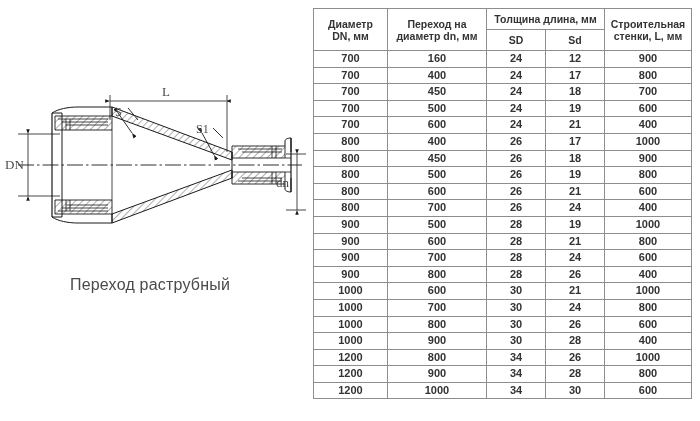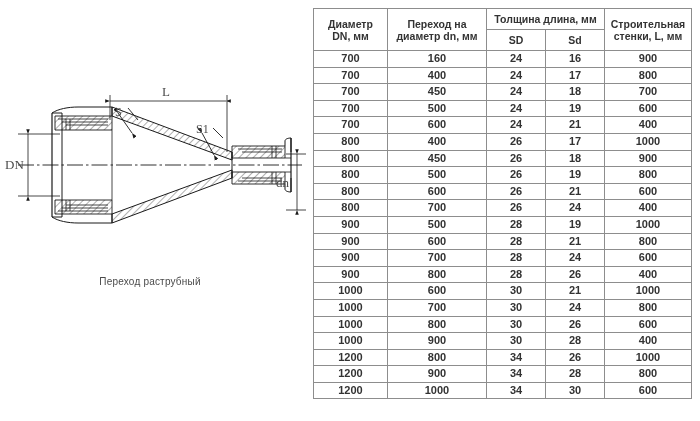--- a/index.html
+++ b/index.html
@@ -27,21 +27,21 @@
     position: absolute;
     left: 0;
     top: 0;
   }
   #drawing-caption {
     position: absolute;
     left: 0;
     top: 276px;
     width: 300px;
     text-align: center;
-    font-size: 10px;
+    font-size: 16px;
     color: #4a4a4a;
     font-family: "Liberation Sans", sans-serif;
     letter-spacing: 0.2px;
   }
 
   
   #spec-table-wrap {
     position: absolute;
     left: 313px;
     top: 8px;
@@ -224,21 +224,21 @@
       <tr>
         <th>SD</th>
         <th>Sd</th>
       </tr>
     </thead>
     <tbody id="table-body">
         <tr>
           <td>700</td>
           <td>160</td>
           <td>24</td>
-          <td>16</td>
+          <td>12</td>
           <td>900</td>
         </tr>
         <tr>
           <td>700</td>
           <td>400</td>
           <td>24</td>
           <td>17</td>
           <td>800</td>
         </tr>
         <tr>

